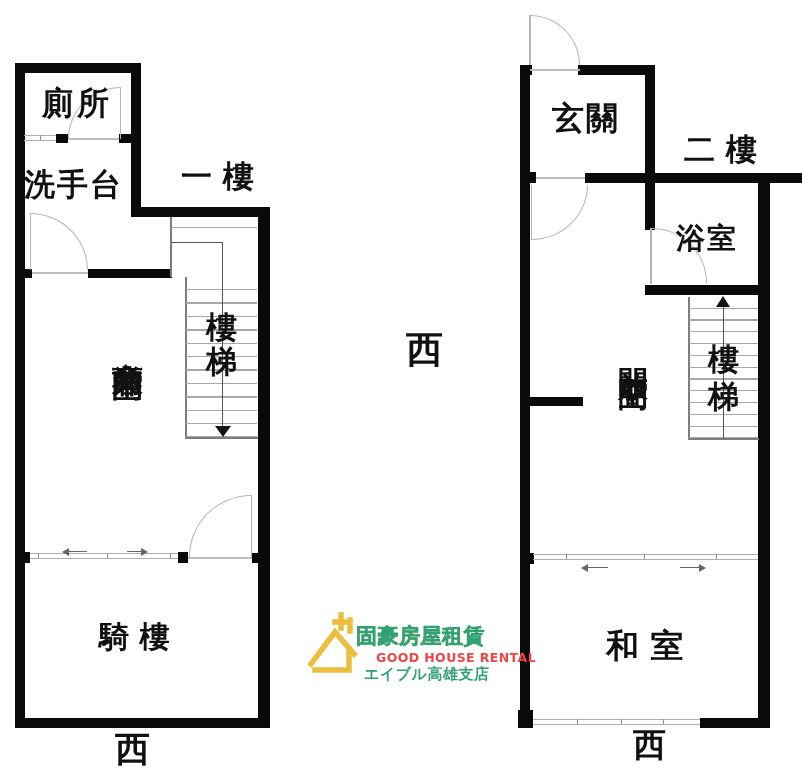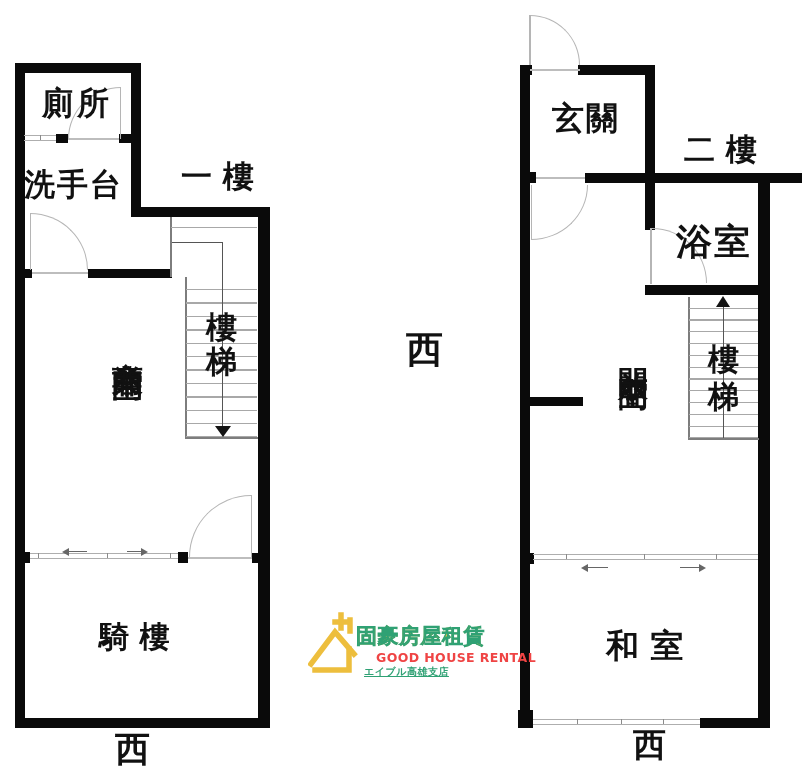--- a/index.html
+++ b/index.html
@@ -23,21 +23,21 @@
   .treads1{position:absolute;background:repeating-linear-gradient(to bottom,transparent 0,transparent 12.1px,#a8a8a8 12.1px,#a8a8a8 13.4px);}
   .treads2{position:absolute;background:repeating-linear-gradient(to bottom,transparent 0,transparent 10.6px,#a8a8a8 10.6px,#a8a8a8 11.8px);}
   .tri{position:absolute;width:0;height:0;}
   .tri.down{border-left:8px solid transparent;border-right:8px solid transparent;border-top:11px solid #141414;}
   .tri.up{border-left:7.5px solid transparent;border-right:7.5px solid transparent;border-bottom:11px solid #141414;}
   .tri.left{border-top:4px solid transparent;border-bottom:4px solid transparent;border-right:7px solid #666;}
   .tri.right{border-top:4px solid transparent;border-bottom:4px solid transparent;border-left:7px solid #666;}
   .logo-zh{position:absolute;font-weight:700;font-size:21px;letter-spacing:.5px;line-height:1;
            -webkit-text-stroke:.6px var(--logo-green,#2FA174);}
   .logo-en{position:absolute;font-weight:700;font-size:12.5px;letter-spacing:.4px;line-height:1;}
-  .logo-jp{position:absolute;font-weight:700;font-size:10px;letter-spacing:.5px;line-height:1;text-decoration:underline;}
+  .logo-jp{position:absolute;font-weight:700;font-size:15px;letter-spacing:.5px;line-height:1;}
 </style>
 </head>
 <body>
 
 <div id="canvas">
 
   <div>
 
     <div class="wall" style="left:15px;top:63px;width:10px;height:665px;"></div>
     <div class="wall" style="left:15px;top:63px;width:126px;height:10px;"></div>
@@ -137,21 +137,21 @@
     <div class="astem" style="left:680px;top:567px;width:20px;height:1.4px;background:#666;"></div>
     <div class="tri right" style="left:699px;top:564px;"></div>
 
     <div class="dline" style="left:533px;top:719px;width:167px;"></div>
     <div class="tick" style="left:577px;top:719px;"></div>
     <div class="tick" style="left:621px;top:719px;"></div>
     <div class="tick" style="left:663px;top:719px;"></div>
 
     <div class="lbl" style="left:552px;top:102px;font-size:32px;letter-spacing:2px;">玄關</div>
     <div class="lbl" style="left:684px;top:134px;font-size:31px;">二 樓</div>
-    <div class="lbl" style="left:676px;top:224px;font-size:36px;letter-spacing:2px;">浴室</div>
+    <div class="lbl" style="left:676px;top:224px;font-size:29px;letter-spacing:2px;">浴室</div>
     <div class="lbl vert" style="left:618px;top:344px;font-size:30px;letter-spacing:4.5px;">開放空間</div>
     <div class="lbl" style="left:606px;top:629px;font-size:33px;">和 室</div>
     <div class="lbl" style="left:633px;top:728px;font-size:33px;">西</div>
   </div>
 
   <div class="lbl" style="left:406px;top:331px;font-size:37px;">西</div>
 
   <div>
     <svg class="abs" width="50" height="64" viewBox="0 0 50 64" style="left:308px;top:612px;">
       <g style="stroke:var(--logo-yellow,#EDBE3D);" stroke-width="5.5" fill="none" stroke-linecap="square">

